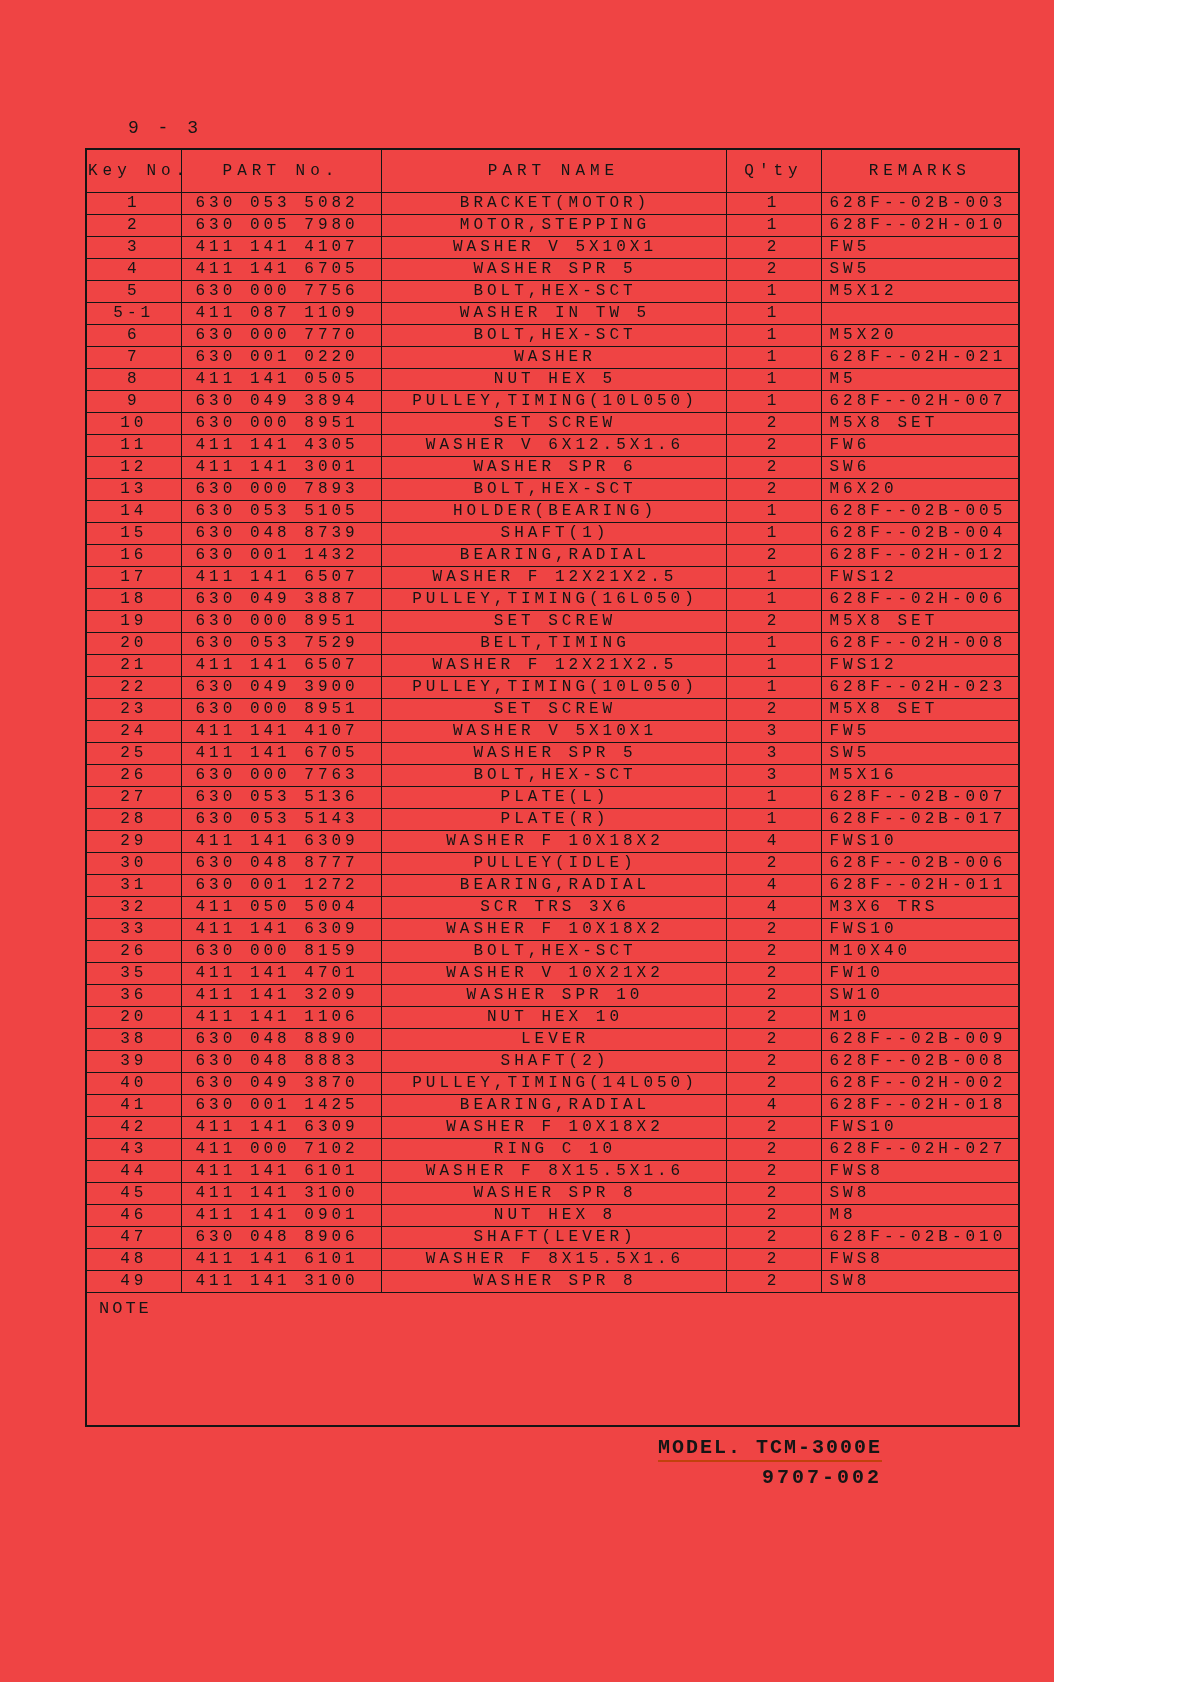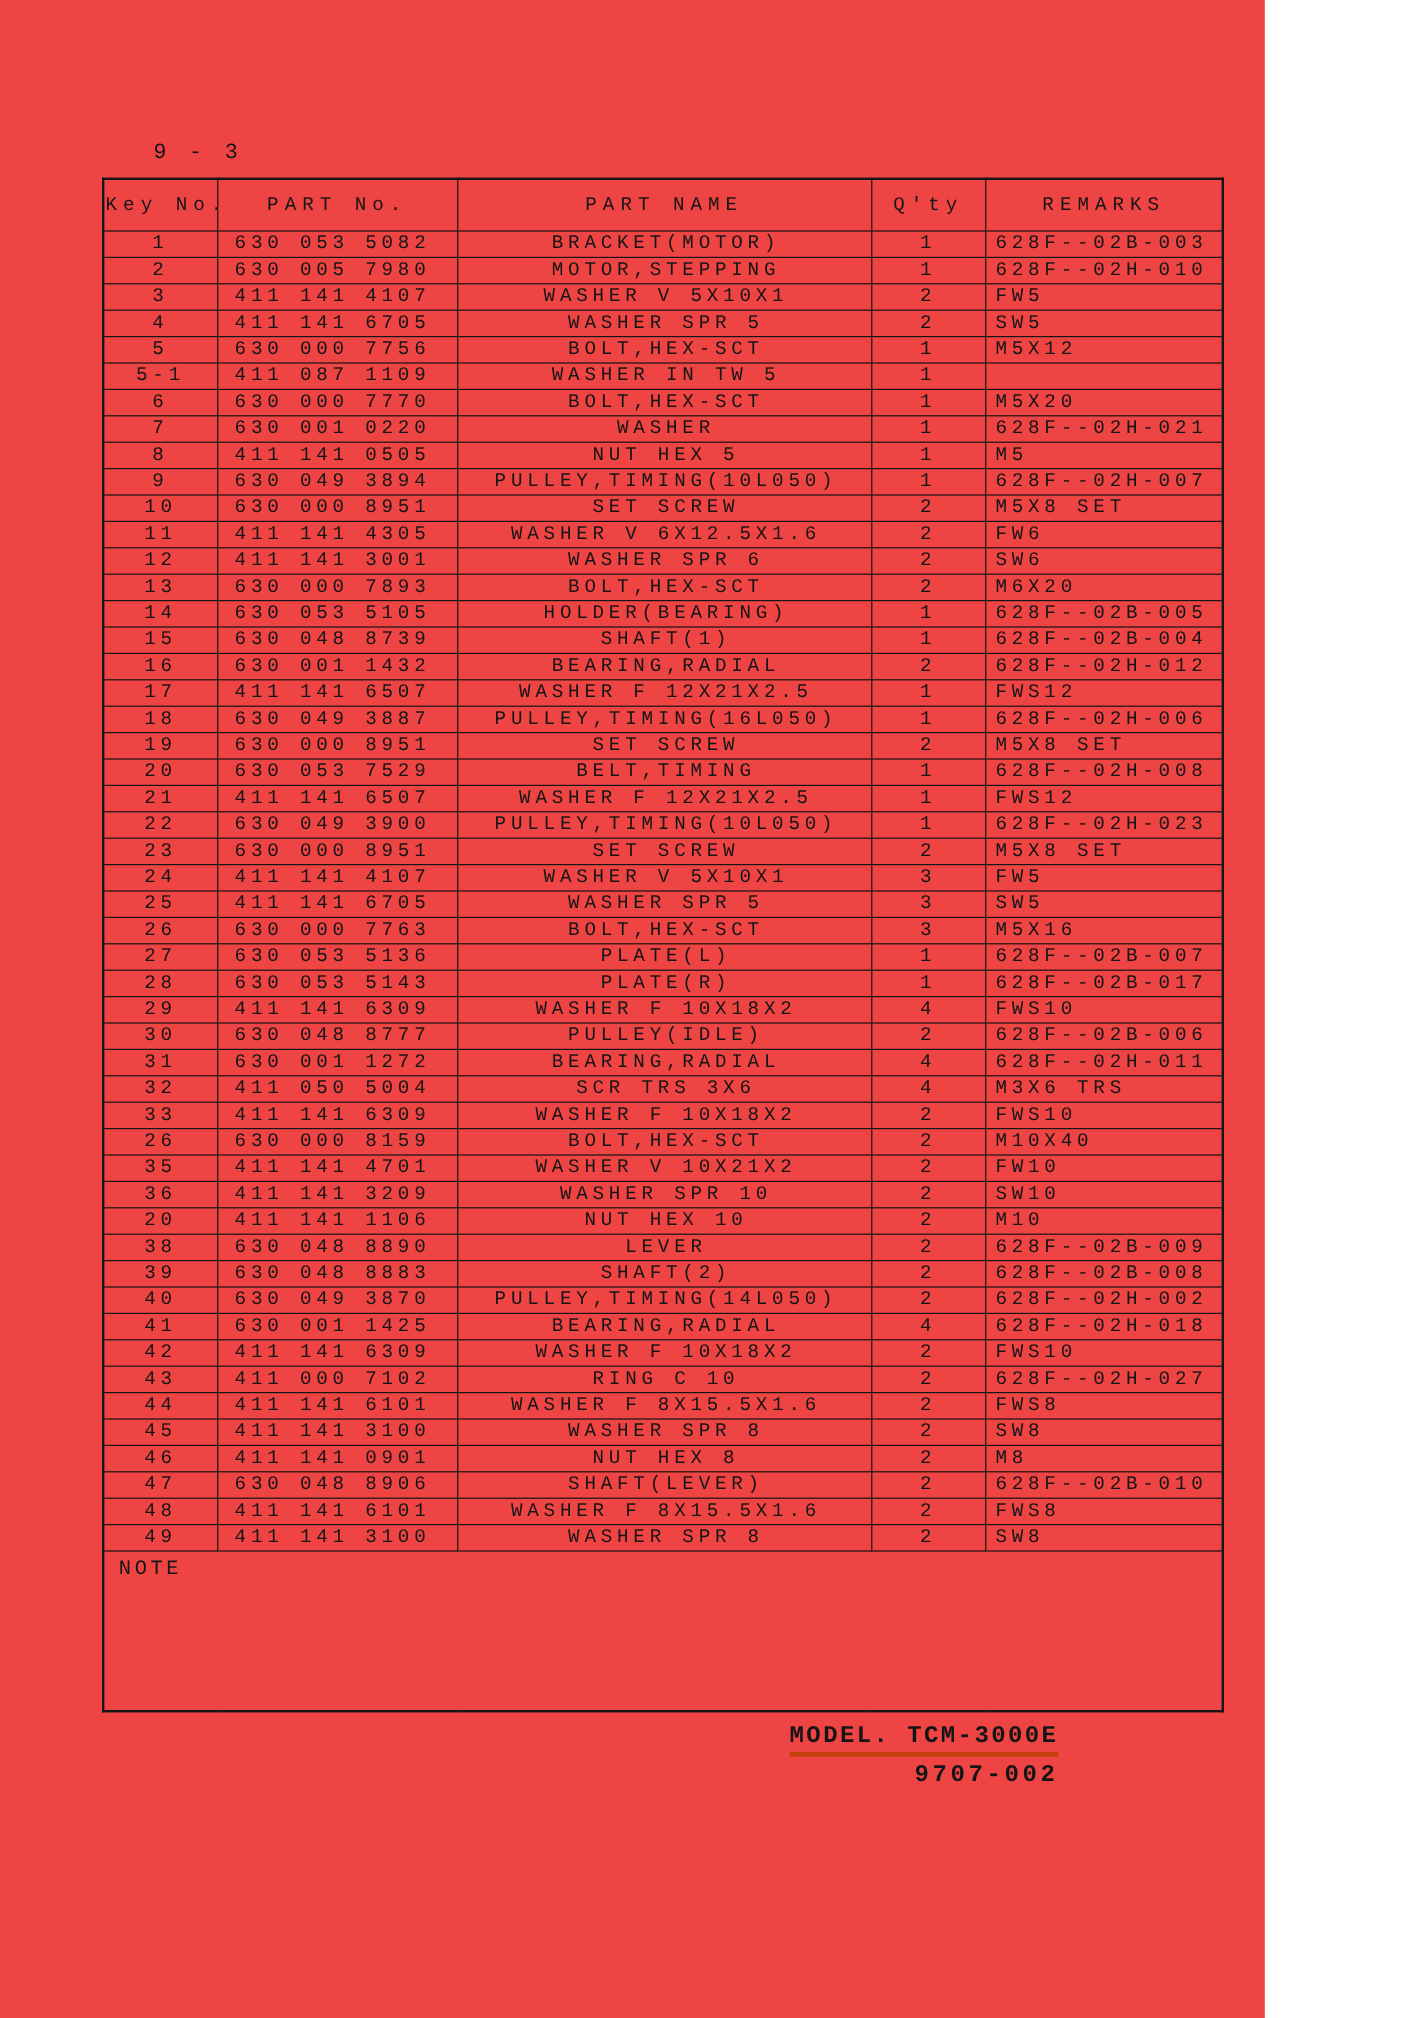--- a/index.html
+++ b/index.html
@@ -72,21 +72,21 @@
     position: absolute;
     right: 172px;
     top: 1436px;
     text-align: right;
   }
   .footer .model-line {
     display: inline-block;
     font-size: 20px;
     font-weight: bold;
     letter-spacing: 2px;
-    border-bottom: 4px solid #c2410c;
+    border-bottom: 2px solid #c2410c;
     padding-bottom: 1px;
     white-space: nowrap;
   }
   .footer .doc-line {
     margin-top: 4px;
     font-size: 20px;
     font-weight: bold;
     letter-spacing: 3px;
     white-space: nowrap;
   }

